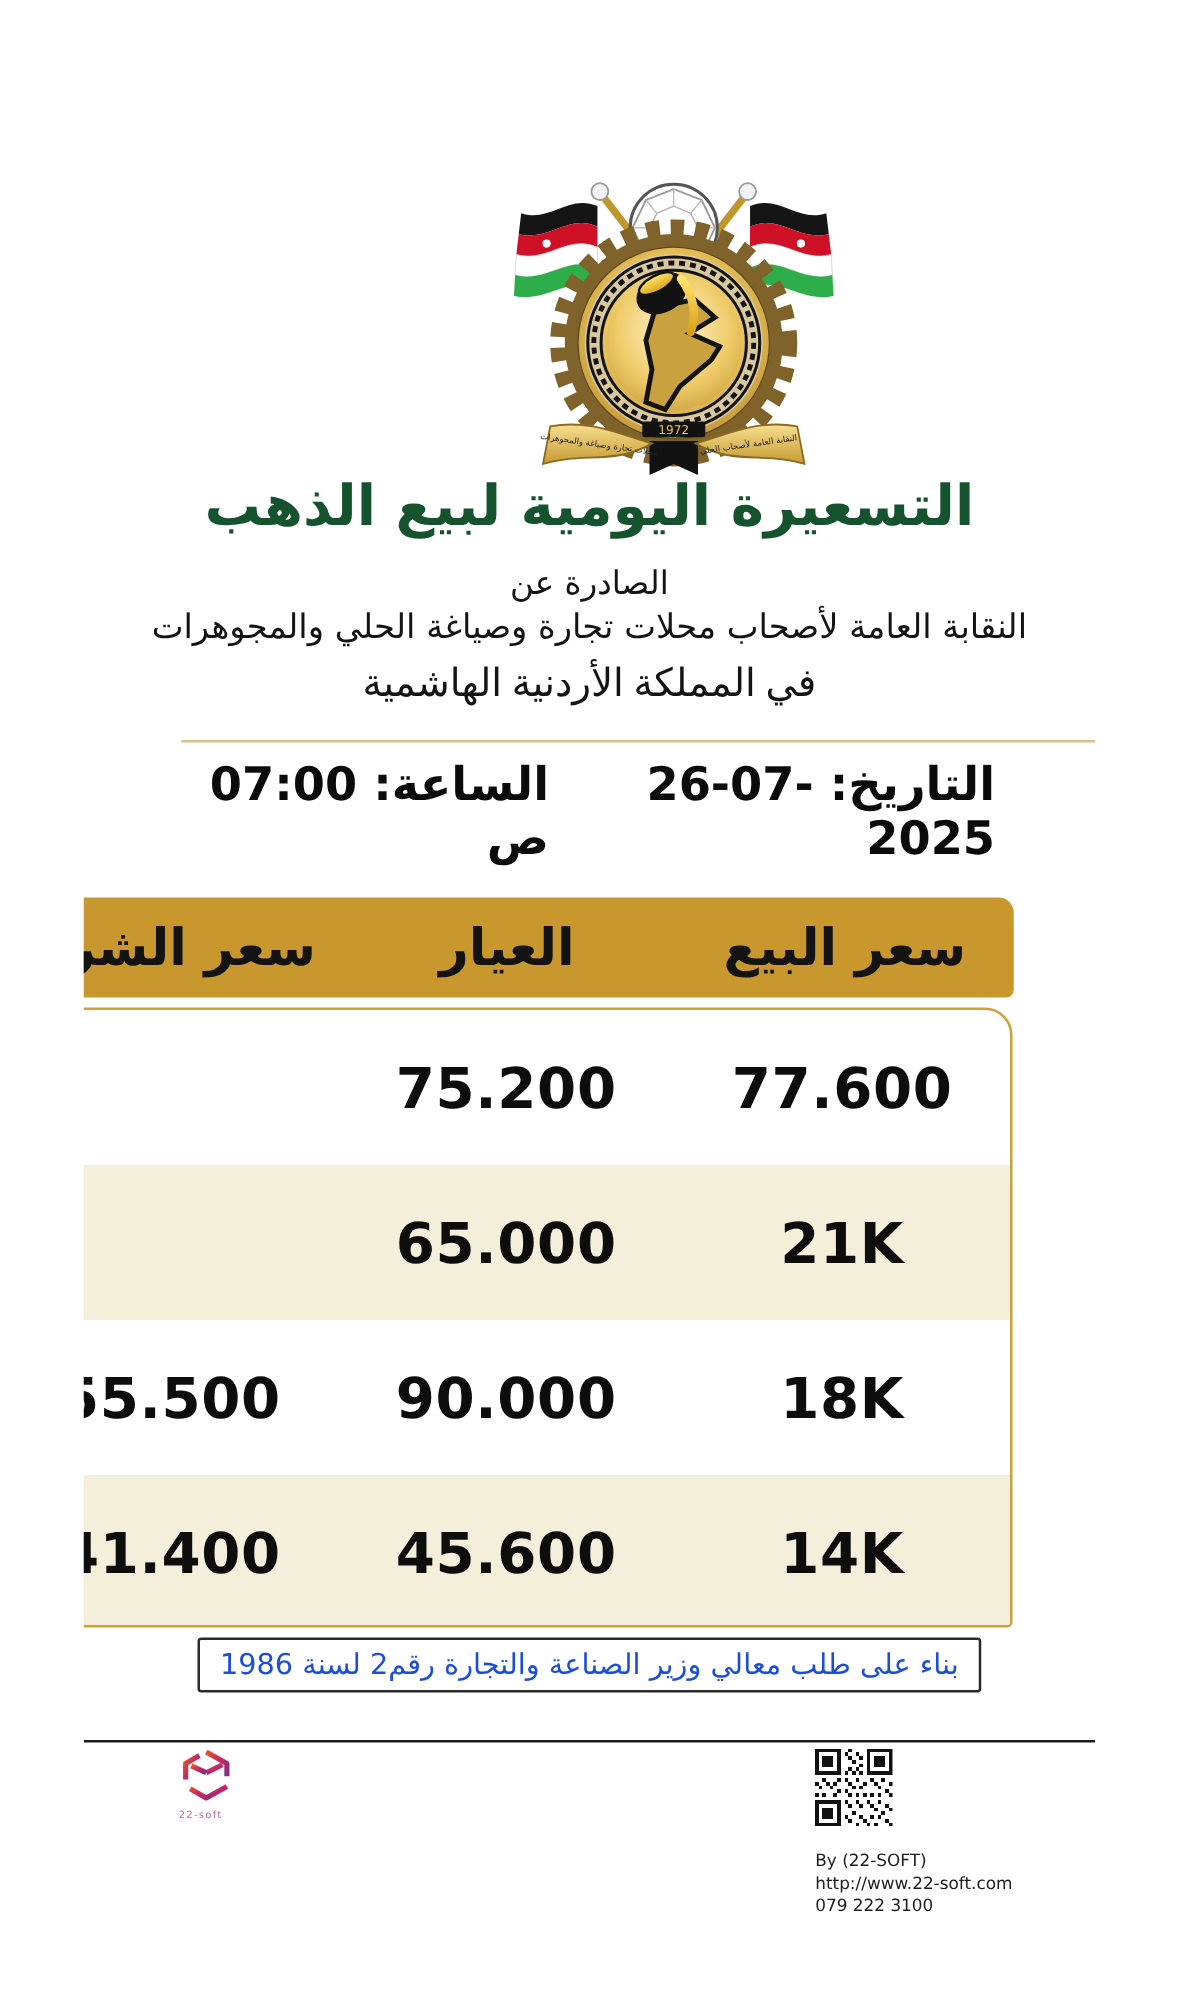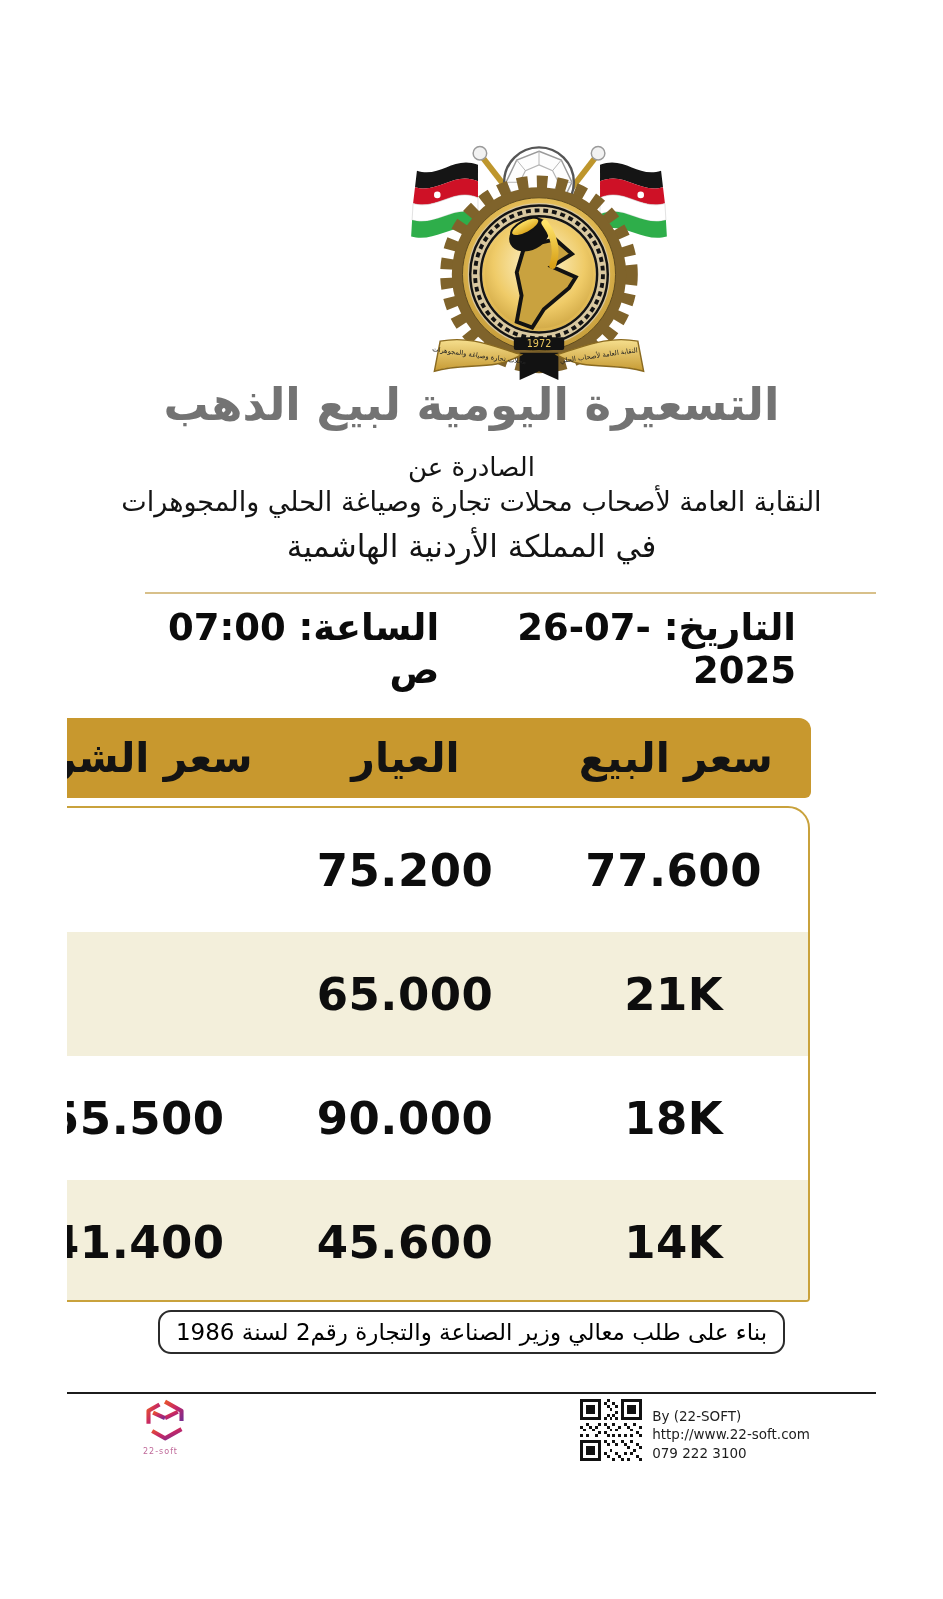--- a/index.html
+++ b/index.html
@@ -7,24 +7,24 @@
   body { font-family:"DejaVu Sans", sans-serif; }
   .page {
     position:relative; width:809px; height:1599px; margin:0 auto;
     background:#ffffff; overflow:hidden; direction:rtl;
   }
   
   .logo-wrap { position:absolute; top:122px; left:0; width:943px; display:flex; justify-content:center; }
   .logo-wrap svg { width:310px; height:262px; }
   
   .title { position:absolute; top:378px; width:100%; text-align:center;
-           font-size:45px; font-weight:bold; color:#737373; letter-spacing:-1px; }
+           font-size:45px; font-weight:bold; color:#14532d; letter-spacing:-1px; }
   .issued { position:absolute; top:452px; width:100%; text-align:center; font-size:26px; color:#141414; }
   .issuer { position:absolute; top:486px; width:100%; text-align:center; font-size:27px; color:#141414; }
-  .country { position:absolute; top:528px; width:100%; text-align:center; font-size:31px; color:#141414; }
+  .country { position:absolute; top:528px; width:100%; text-align:center; font-size:31px; color:#141414;font-family:Liberation Serif, serif; }
   .hairline { position:absolute; top:592px; left:78px; width:786px; height:2px; background:#D8C08A; }
   
   .date-row { position:absolute; top:606px; right:80px; left:80px;
               display:flex; justify-content:space-between; align-items:baseline;
               font-size:37px; font-weight:bold; color:#0b0b0b; }
   .ltr { direction:ltr; unicode-bidi:embed;margin-left:26px; }
   
   .thead {
     position:absolute; top:718px; right:65px; width:811px; height:80px;
     background:#C8982E; border-radius:12px 12px 6px 6px;
@@ -35,27 +35,27 @@
     position:absolute; top:806px; right:66px; width:810px; height:496px;
     background:#ffffff; border:2px solid #C9A23C;
     border-radius:22px 22px 4px 4px; overflow:hidden;
   }
   .trow { height:124px; display:grid; grid-template-columns:1fr 1fr 1fr;
           align-items:center; text-align:center;
           font-size:45px; font-weight:800; color:#0d0d0d; letter-spacing:0.5px; }
   .trow.alt { background:#F3EFDB; }
   
   .footnote-wrap { position:absolute; top:1310px; width:100%; display:flex; justify-content:center; }
-  .footnote-box { border:2px solid #2b2b2b; border-radius:13px; padding:7px 16px;
-                  font-size:23px; color:#000000; background:#ffffff; }
+  .footnote-box { border:2px solid #2b2b2b; border-radius:3px; padding:7px 16px;
+                  font-size:23px; color:#1d4ed8; background:#ffffff; }
   
   .footer-sep { position:absolute; top:1392px; left:0; width:943px; height:2px; background:#1c1c1c; }
   .footer-left { position:absolute; top:1398px; left:76px; width:70px; text-align:left; direction:ltr; }
   .footer-left .brand-sub { font-size:8px; color:#c06a9a; letter-spacing:1px; margin-top:1px; }
-  .footer-right { position:absolute; top:1399px; right:66px; display:flex; direction:ltr; gap:10px; align-items:center; }
+  .footer-right { position:absolute; top:1399px; right:66px; display:flex; direction:ltr; gap:10px; align-items:flex-start;flex-direction:column; }
   .credit { font-size:13.5px; color:#1d1d1d; line-height:1.35; padding-top:5px; }
   .qr svg { width:62px; height:62px; }
 </style>
 </head>
 <body>
 
 <div class="page">
 
   <div class="logo-wrap">
     <svg viewBox="0 0 320 270">

